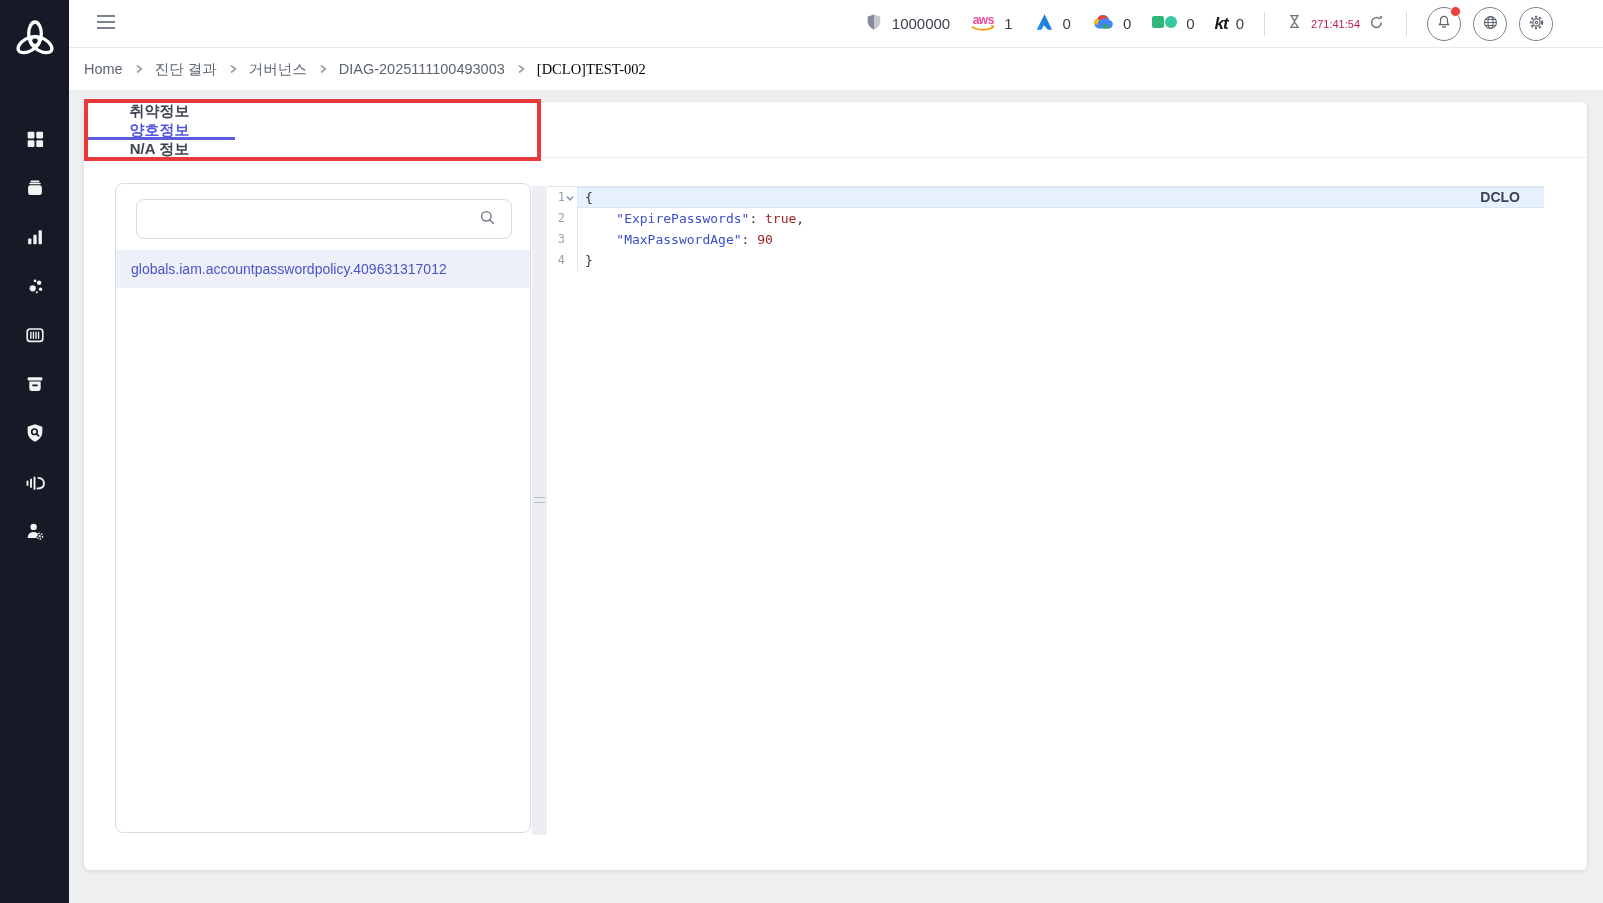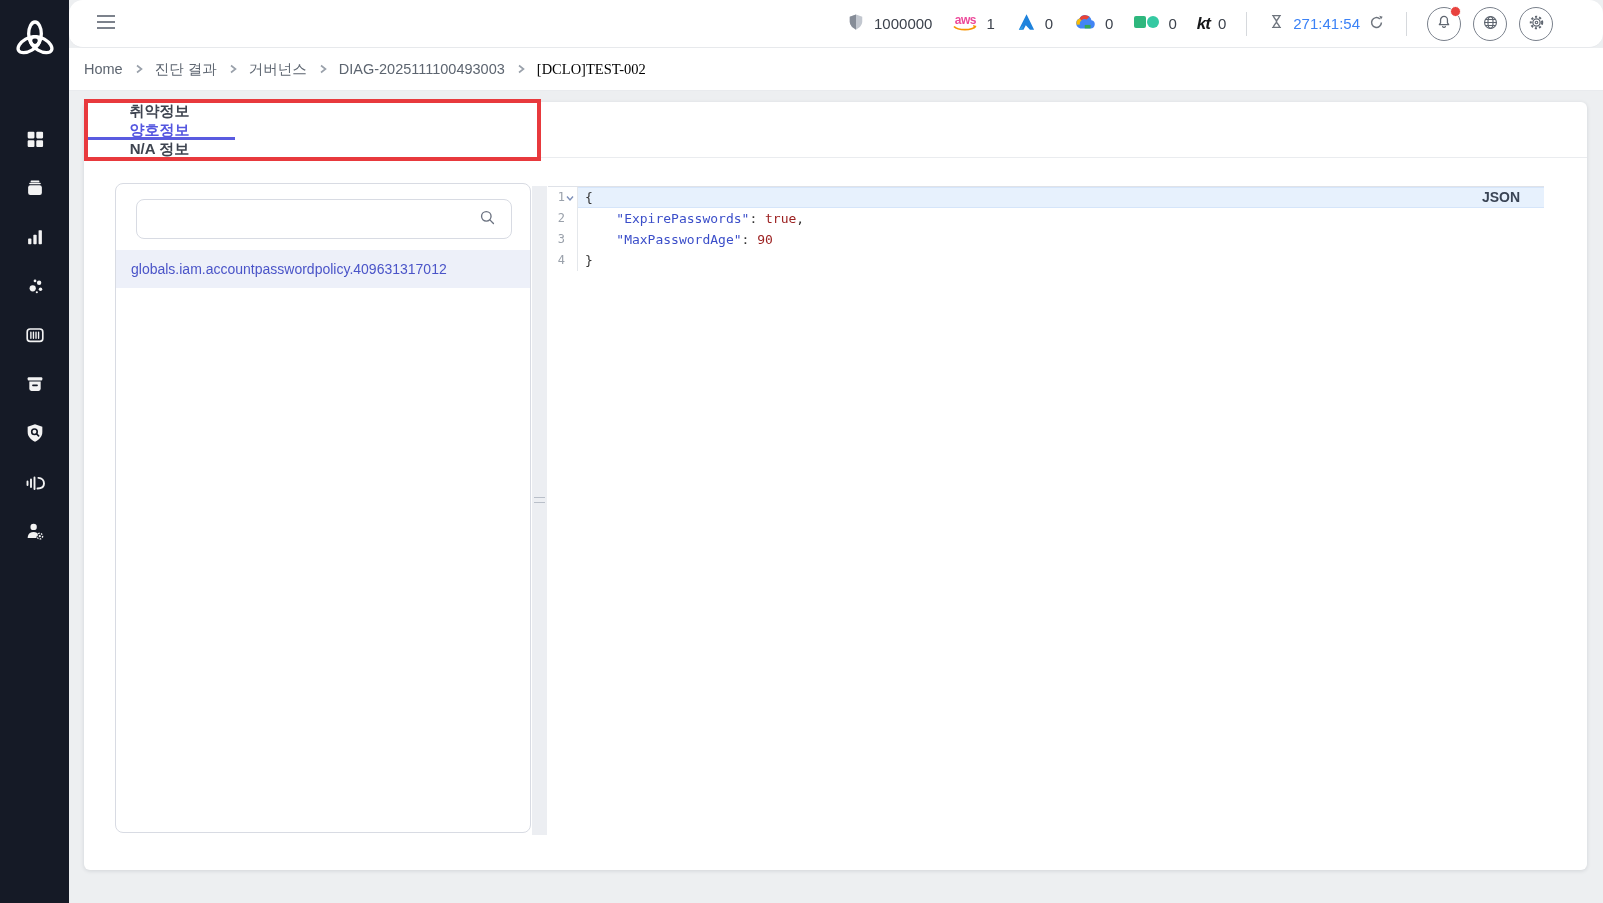--- a/index.html
+++ b/index.html
@@ -7,31 +7,31 @@
   .stage { position:relative; width:1603px; height:903px; background:#edeff1; overflow:hidden; }
 
   
   .sidebar { position:absolute; left:0; top:0; width:69px; height:903px; background:#151a26; z-index:30; }
   .side-logo { position:absolute; top:18px; left:0; right:0; display:flex; justify-content:center; cursor:pointer; }
   .side-nav { position:absolute; top:128px; left:0; right:0; display:flex; flex-direction:column; align-items:center; gap:23px; }
   .side-item { width:26px; height:26px; display:flex; align-items:center; justify-content:center; cursor:pointer; opacity:.95; }
 
   
   .header { position:absolute; left:69px; top:0; right:0; height:48px; background:#fff; border-bottom:1px solid #e7e9ec;
-            display:flex; align-items:center; justify-content:space-between; padding:0 50px 0 26px; z-index:20;border-radius:14px; }
+            display:flex; align-items:center; justify-content:space-between; padding:0 50px 0 26px; z-index:20; }
   .hamburger { background:none; border:none; cursor:pointer; display:flex; align-items:center; }
   .tb-right { display:flex; align-items:center; gap:20px; }
   .stat { display:flex; align-items:center; gap:8px; cursor:pointer; }
   .stat-val { font-size:15px; color:#3c424c; }
   .aws-brand { display:flex; flex-direction:column; align-items:center; line-height:10px; }
   .aws-txt { font-size:12px; font-weight:bold; color:#ec4899; letter-spacing:-.5px; }
   .kt-txt { font-size:17px; font-weight:800; color:#17181a; letter-spacing:-1px; font-style:italic; }
   .vdiv { width:1px; height:24px; background:#d6d9dd; }
   .timer { display:flex; align-items:center; gap:7px; }
-  .timer-text { font-size:15px; color:#3b82f6; }
+  .timer-text { font-size:11px; color:#be185d; }
   .refresh-btn { background:none; border:none; cursor:pointer; display:flex; }
   .circle-btn { position:relative; width:34px; height:34px; border:1.5px solid #7a818c; border-radius:50%;
                 background:#fff; display:flex; align-items:center; justify-content:center; cursor:pointer; }
   .bell-dot { position:absolute; top:-2px; right:-1px; width:11px; height:11px; background:#e8423e; border:1.5px solid #fff; border-radius:50%; }
   .icon-group { display:flex; align-items:center; gap:12px; }
 
   
   .crumb-bar { position:absolute; left:69px; top:48px; right:0; height:43px; background:#fff; border-bottom:1px solid #e9ebee;
                display:flex; align-items:center; gap:11px; padding-left:15px; z-index:10; }
   .crumb { font-size:14.5px; color:#5d6570; cursor:pointer; }
@@ -345,21 +345,21 @@
         <div class="ed-gutter">
           <span class="ed-num">1</span>
           <span class="ed-fold">
             <svg width="8" height="8" viewBox="0 0 8 8" fill="none" stroke="#7d8fb8" stroke-width="1.4">
                 <path d="M1 2.5l3 3.5 3-3.5"></path>
               </svg>
           </span>
         </div>
         <div class="ed-code">
           <span>{</span>
-          <span class="json-badge">JSON</span>
+          <span class="json-badge">DCLO</span>
         </div>
       </div>
       <div class="ed-row">
         <div class="ed-gutter">
           <span class="ed-num">2</span>
           <span class="ed-nofold"></span>
         </div>
         <div class="ed-code"><span>    </span><span class="tok-key">"ExpirePasswords"</span><span>: </span><span class="tok-val">true</span><span>,</span></div>
       </div>
       <div class="ed-row">

